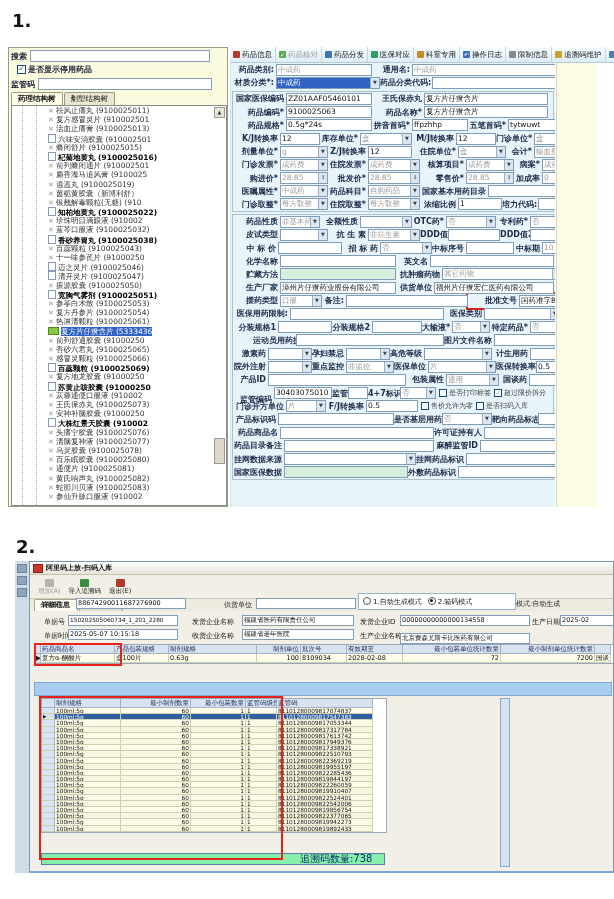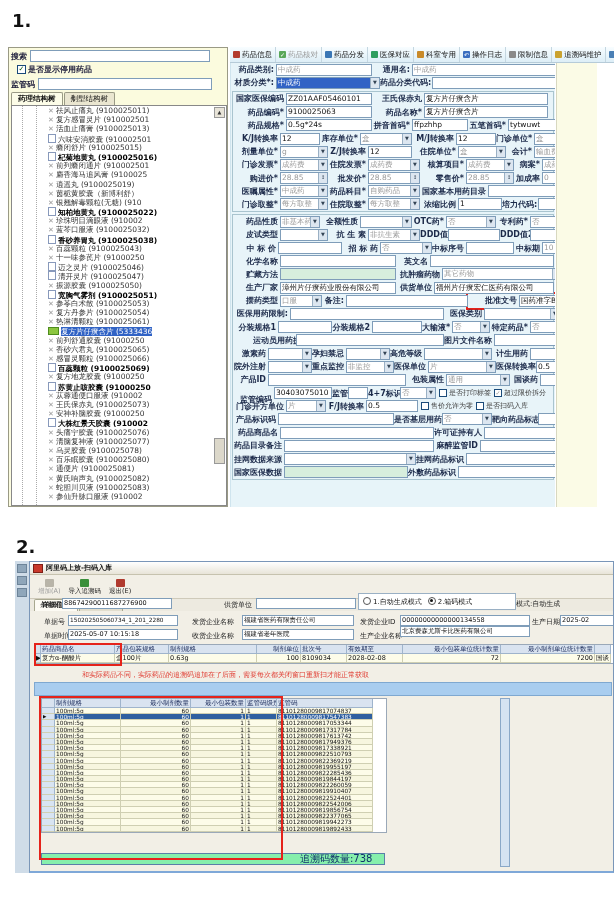--- a/index.html
+++ b/index.html
@@ -398,21 +398,21 @@
           <span class="fval g" style="width: 36px; padding-right: 9px;">非监控<span class="arrbox">▼</span></span>
           <span class="flabel" style="width: 34px;">医保单位</span>
           <span class="fval g" style="width: 56px; padding-right: 9px;">片<span class="arrbox">▼</span></span>
           <span class="flabel" style="width: 40px;">医保转换率</span>
           <span class="fval" style="width: 32px;">0.5</span>
         </div>
         <div class="frow">
           <span class="flabel" style="width: 34px;">产品ID</span>
           <span class="fval" style="width: 134px;"></span>
           <span class="flabel" style="width: 40px;">包装属性</span>
-          <span class="fval g" style="width: 44px; padding-right: 17px;">通用<span class="arrbox">▼</span></span>
+          <span class="fval g" style="width: 44px; padding-right: 6px;">通用<span class="arrbox">▼</span></span>
           <span class="flabel" style="width: 30px;">国谈药</span>
           <span class="fval g" style="width: 36px; padding-right: 9px;"></span>
         </div>
         <div class="frow">
           <span class="flabel" style="width: 40px; margin-top: 12px;">监管编码</span>
           <span class="fval" style="width: 54px;">30403075010</span>
           <span class="flabel" style="width: 16px;">监管系数</span>
           <span class="fval" style="width: 16px;"></span>
           <span class="flabel" style="width: 32px;">4+7标识</span>
           <span class="fval g" style="width: 24px; padding-right: 9px;">否<span class="arrbox">▼</span></span>
@@ -503,21 +503,21 @@
       <span class="bic" style="background:#b03a2e"></span>
       <span>退出(E)</span>
     </span>
   </div>
   <div class="f2tabs">
     <span class="f2tab on">详细信息</span>
     <span class="f2tab">主单查询</span>
   </div>
 
   <span class="f2lbl" style="left:10px;top:38px;">条形码</span>
-  <span class="f2in" style="left:32px;top:36px;width:106px;">88674290011687276900</span>
+  <span class="f2in" style="left:46px;top:36px;width:106px;">88674290011687276900</span>
   <span class="f2lbl" style="left:194px;top:38px;">供货单位</span>
   <span class="f2in" style="left:226px;top:36px;width:96px;"></span>
   <div class="radiobox" style="left:328px;top:31px;width:148px;">
     <span><span class="radio"></span><span>1.自动生成模式</span></span>
     <span><span class="radio on"></span><span>2.箱码模式</span></span>
   </div>
   <span class="f2lbl" style="left:486px;top:37px;">模式:自动生成</span>
 
   <span class="f2lbl" style="left:14px;top:55px;">单据号</span>
   <span class="f2in" style="left:38px;top:53px;width:106px;font-size:5.8px;">150202505060734_1_201_2280</span>
@@ -526,21 +526,21 @@
   <span class="f2lbl" style="left:330px;top:55px;">发货企业ID</span>
   <span class="f2in" style="left:370px;top:53px;width:126px;">00000000000000134558</span>
   <span class="f2lbl" style="left:502px;top:55px;">生产日期</span>
   <span class="f2in" style="left:530px;top:53px;width:52px;">2025-02</span>
 
   <span class="f2lbl" style="left:14px;top:69px;">单据时间</span>
   <span class="f2in" style="left:38px;top:67px;width:106px;">2025-05-07 10:15:18</span>
   <span class="f2lbl" style="left:162px;top:69px;">收货企业名称</span>
   <span class="f2in" style="left:212px;top:67px;width:108px;">福建省老年医院</span>
   <span class="f2lbl" style="left:330px;top:69px;">生产企业名称</span>
-  <span class="f2in" style="left:370px;top:64px;width:126px;">北京费森尤斯卡比医药有限公司</span>
+  <span class="f2in" style="left:370px;top:71px;width:126px;">北京费森尤斯卡比医药有限公司</span>
 
   <div class="grid" id="t1" style="left:4px;top:82px;width:578px;">
       <div class="grow ghead">
         <div class="gcell" style="width: 6px; height: 9px; line-height: 9px; text-align: left;"></div>
         <div class="gcell" style="width: 74px; height: 9px; line-height: 9px; text-align: left;">药品商品名</div>
         <div class="gcell" style="width: 54px; height: 9px; line-height: 9px; text-align: left;">产品包装规格</div>
         <div class="gcell" style="width: 88px; height: 9px; line-height: 9px; text-align: left;">制剂规格</div>
         <div class="gcell" style="width: 44px; height: 9px; line-height: 9px; text-align: right;">制剂单位</div>
         <div class="gcell" style="width: 46px; height: 9px; line-height: 9px; text-align: left;">批次号</div>
         <div class="gcell" style="width: 56px; height: 9px; line-height: 9px; text-align: left;">有效期至</div>
@@ -555,21 +555,20 @@
         <div class="gcell" style="width: 88px; height: 9px; line-height: 9px; text-align: left; font-size: 6.5px; background: rgb(253, 252, 233);">0.63g</div>
         <div class="gcell" style="width: 44px; height: 9px; line-height: 9px; text-align: right; font-size: 6.5px; background: rgb(253, 252, 233);">100</div>
         <div class="gcell" style="width: 46px; height: 9px; line-height: 9px; text-align: left; font-size: 6.5px; background: rgb(253, 252, 233);">8109034</div>
         <div class="gcell" style="width: 56px; height: 9px; line-height: 9px; text-align: left; font-size: 6.5px; background: rgb(253, 252, 233);">2028-02-08</div>
         <div class="gcell" style="width: 98px; height: 9px; line-height: 9px; text-align: right; font-size: 6.5px; background: rgb(253, 252, 233);">72</div>
         <div class="gcell" style="width: 94px; height: 9px; line-height: 9px; text-align: right; font-size: 6.5px; background: rgb(253, 252, 233);">7200</div>
         <div class="gcell" style="width: 16px; height: 9px; line-height: 9px; text-align: left; font-size: 6.5px; background: rgb(253, 252, 233);">国谈</div>
       </div>
     </div>
 
-  <div class="warn" style="left:52px;top:108px;">和实际药品不同，实际药品的追溯码追加在了后面，需要每次都关闭窗口重新扫才能正常获取</div>
   <div class="blueband" style="left:4px;top:120px;width:576px;height:12px;"></div>
 
   <div class="grid" id="t2" style="left:11px;top:136px;width:344px;">
       <div class="grow ghead">
         <div class="gcell" style="width: 13px; height: 9px; line-height: 9px; text-align: left;"></div>
         <div class="gcell" style="width: 66px; height: 9px; line-height: 9px; text-align: left;">制剂规格</div>
         <div class="gcell" style="width: 70px; height: 9px; line-height: 9px; text-align: right;">最小制剂数量</div>
         <div class="gcell" style="width: 55px; height: 9px; line-height: 9px; text-align: right;">最小包装数量</div>
         <div class="gcell" style="width: 31px; height: 9px; line-height: 9px; text-align: left;">监管码级别</div>
         <div class="gcell" style="width: 96px; height: 9px; line-height: 9px; text-align: left;">监管码</div>

